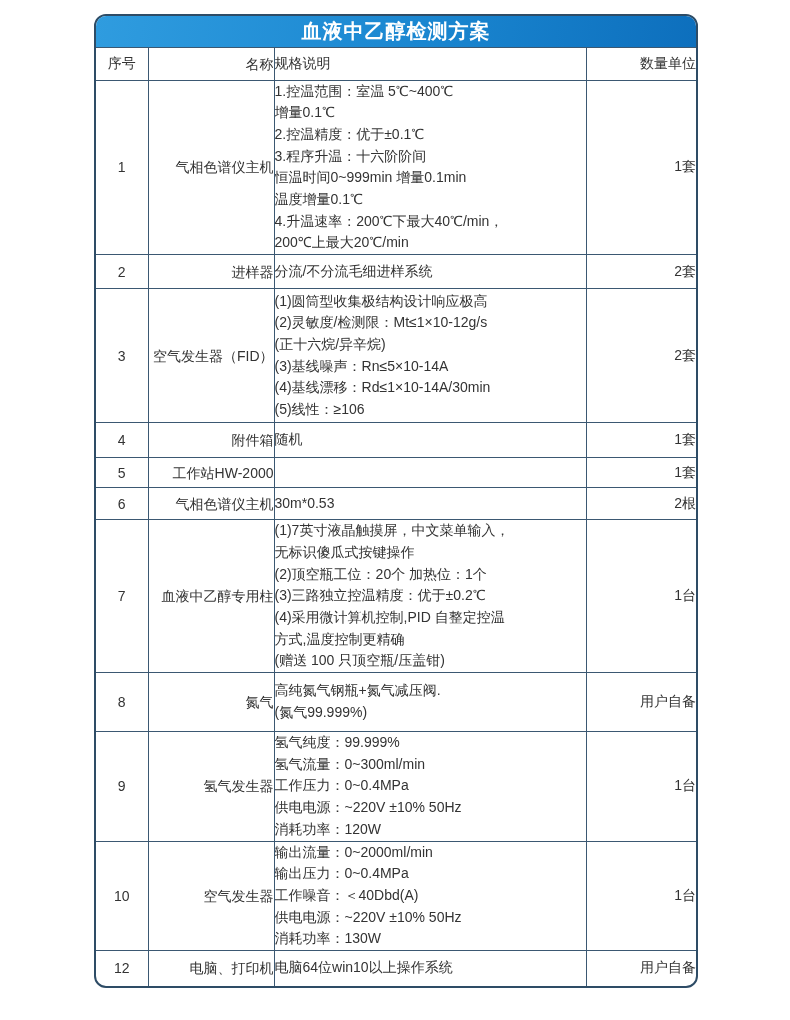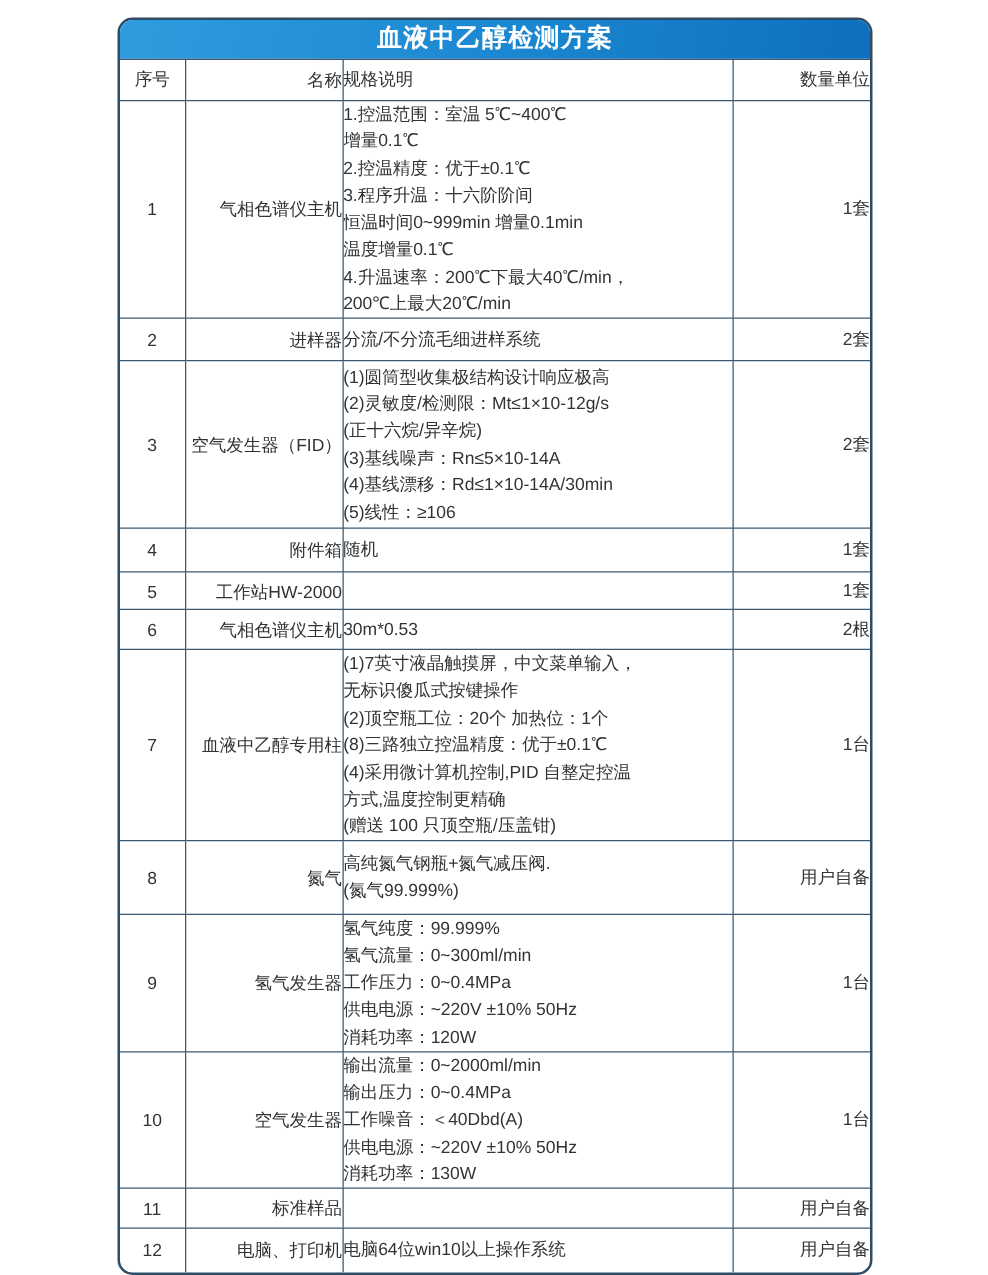--- a/index.html
+++ b/index.html
@@ -144,21 +144,21 @@
           <td class="cell-nm">气相色谱仪主机</td>
           <td class="cell-sp">30m*0.53</td>
           <td class="cell-qt">2根</td>
         </tr>
         <tr class="rh-7">
           <td class="cell-no">7</td>
           <td class="cell-nm">血液中乙醇专用柱</td>
           <td class="cell-sp">(1)7英寸液晶触摸屏，中文菜单输入，
 无标识傻瓜式按键操作
 (2)顶空瓶工位：20个 加热位：1个
-(8)三路独立控温精度：优于±0.1℃
+(3)三路独立控温精度：优于±0.2℃
 (4)采用微计算机控制,PID 自整定控温
 方式,温度控制更精确
 (赠送 100 只顶空瓶/压盖钳)</td>
           <td class="cell-qt">1台</td>
         </tr>
         <tr class="rh-8">
           <td class="cell-no">8</td>
           <td class="cell-nm">氮气</td>
           <td class="cell-sp">高纯氮气钢瓶+氮气减压阀.
 (氮气99.999%)</td>
@@ -177,26 +177,20 @@
         <tr class="rh-10">
           <td class="cell-no">10</td>
           <td class="cell-nm">空气发生器</td>
           <td class="cell-sp">输出流量：0~2000ml/min
 输出压力：0~0.4MPa
 工作噪音：＜40Dbd(A)
 供电电源：~220V ±10% 50Hz
 消耗功率：130W</td>
           <td class="cell-qt">1台</td>
         </tr>
-        <tr class="rh-11">
-          <td class="cell-no">11</td>
-          <td class="cell-nm">标准样品</td>
-          <td class="cell-sp"></td>
-          <td class="cell-qt">用户自备</td>
-        </tr>
         <tr class="rh-12">
           <td class="cell-no">12</td>
           <td class="cell-nm">电脑、打印机</td>
           <td class="cell-sp">电脑64位win10以上操作系统</td>
           <td class="cell-qt">用户自备</td>
         </tr>
       </tbody>
     </table>
   </div>
 </div>

